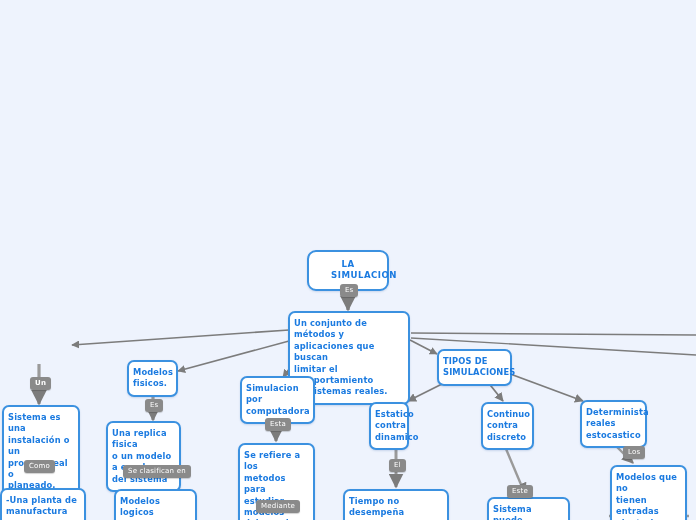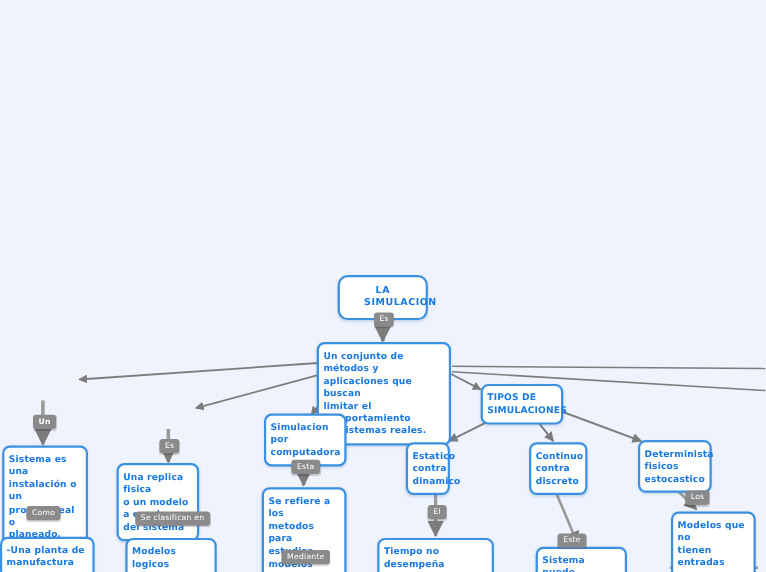--- a/index.html
+++ b/index.html
@@ -130,20 +130,22 @@
   <div class="node" style="left:2px; top:405px; width:78px;">Sistema es una
 instalación o un
 proceso real o
 planeado.</div>
 
   <div class="node" style="left:0px; top:488px; width:86px;">-Una planta de
 manufactura con
 maquinas,personas.
 -Un aeropuerto con</div>
 
+  <div class="node" style="left:127px; top:360px; width:51px;">Modelos
+fisicos.</div>
 
   <div class="node" style="left:106px; top:421px; width:75px;">Una replica fisica
 o un modelo a escala
 del sistema</div>
 
   <div class="node" style="left:114px; top:489px; width:83px;">Modelos logicos
 ( o matematicos)</div>
 
   <div class="node" style="left:240px; top:376px; width:75px;">Simulacion por
 computadora</div>
@@ -165,21 +167,21 @@
 modelos estaticos pero</div>
 
   <div class="node" style="left:481px; top:402px; width:53px;">Continuo
 contra
 discreto</div>
 
   <div class="node" style="left:487px; top:497px; width:83px;">Sistema puede
 cambiar continua-</div>
 
   <div class="node" style="left:580px; top:400px; width:67px;">Determinista
-fisicos
+reales
 estocastico</div>
 
   <div class="node" style="left:610px; top:465px; width:77px;">Modelos que no
 tienen entradas
 aleatorias</div>
 
   <div class="edge-label" style="left:340px; top:284px;">Es</div>
 
   <div class="edge-label" style="left:30px; top:377px;font-weight:bold;">Un</div>
 

